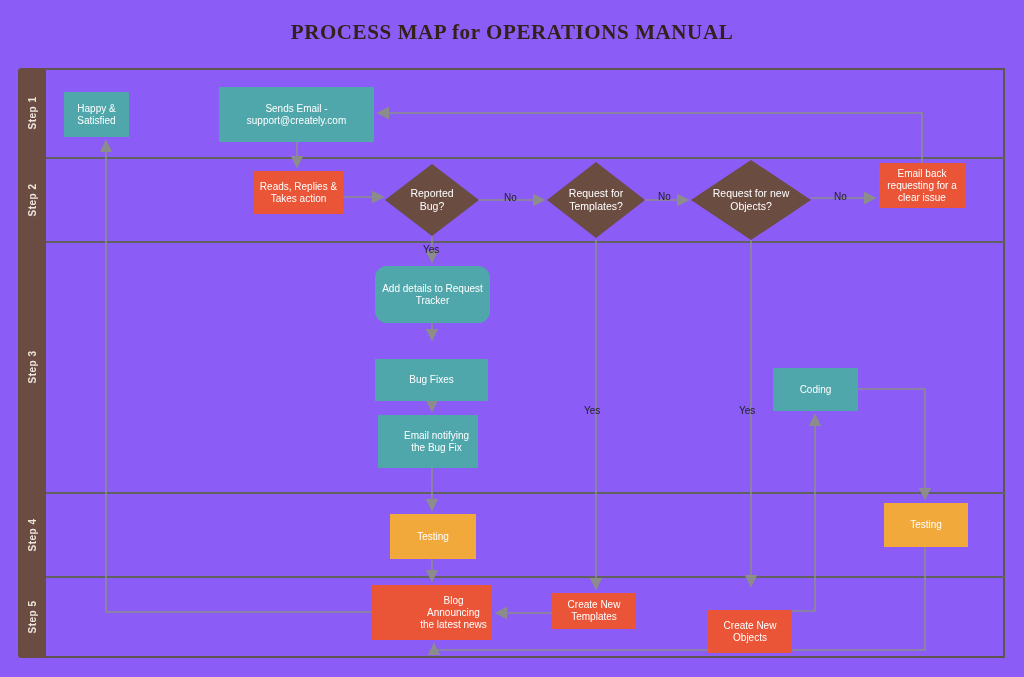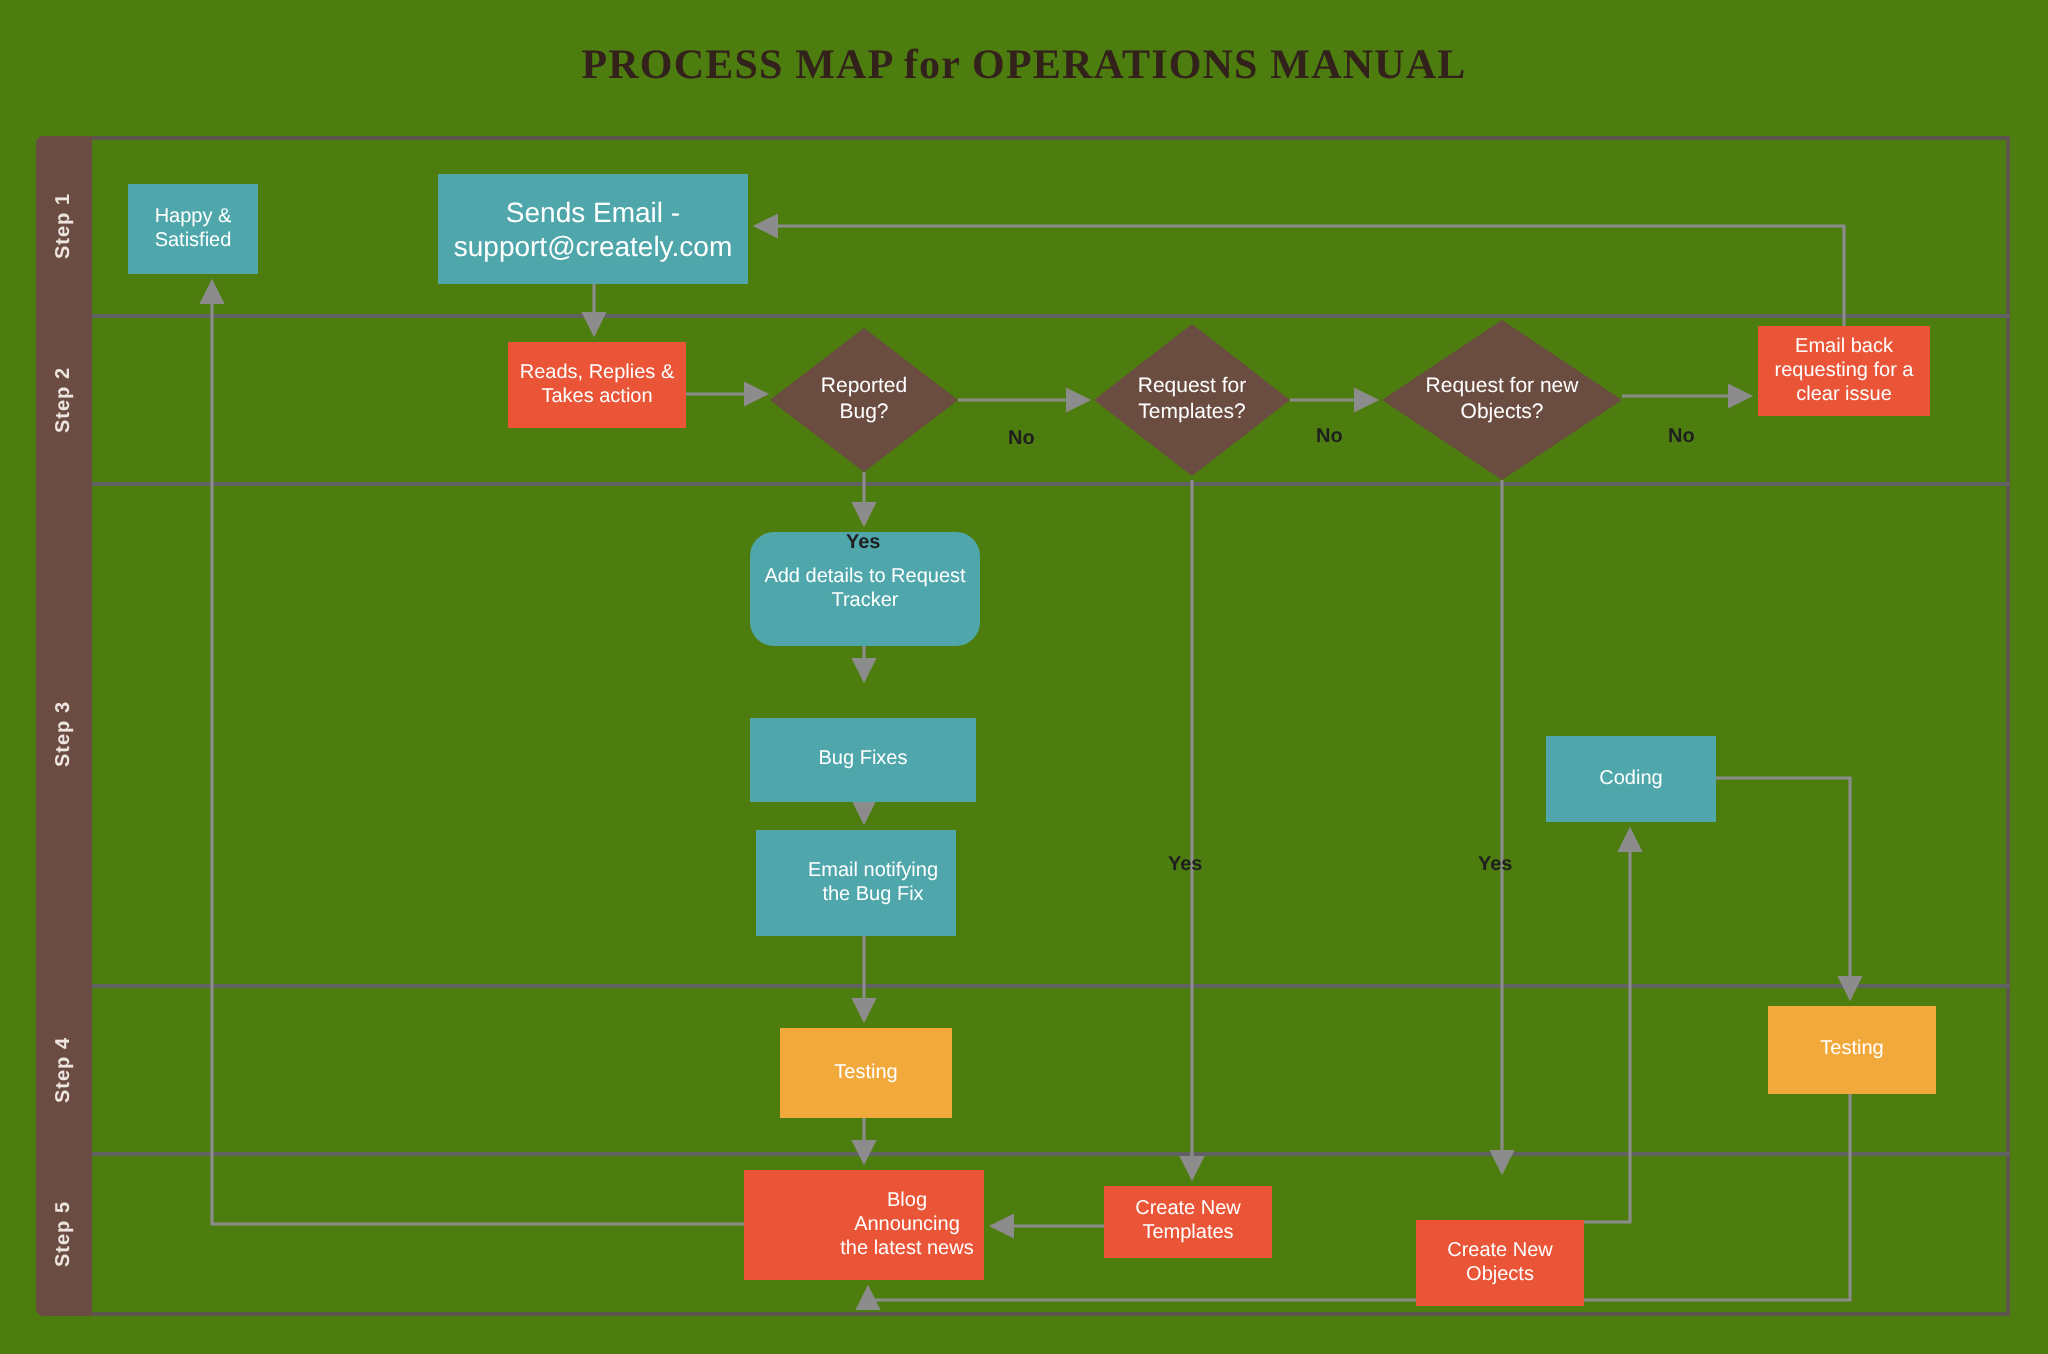--- a/index.html
+++ b/index.html
@@ -2,21 +2,21 @@
 <html style="--teal: #4FA7AB; --orange: #EA5437; --yellow: #F2A93C; --brown: #6B4C41; --bar: #6B4C42; --arrow: #8C8C8C; --frame: #5D554E; --lane: #616161; --title: #33211B;"><head>
 <meta charset="utf-8">
 <style>
   :root{
     --teal:#4FA7AB; --orange:#EA5437; --yellow:#F2A93C; --brown:#6B4C41;
     --bar:#6B4C42; --arrow:#8C8C8C; --frame:#5D554E; --lane:#616161;
     --title:#33211B; --label:#1F1F1F;
   }
   html,body{margin:0;padding:0;background:#ffffff;}
   #canvas{
-    position:relative;width:1024px;height:677px;background:#4d7c0f;
+    position:relative;width:1024px;height:677px;background:#8b5cf6;
     font-family:"Liberation Sans",sans-serif;overflow:hidden;
   }
   .title{
     position:absolute;left:0;top:20px;width:100%;text-align:center;
     font-family:"Liberation Serif",serif;font-weight:bold;font-size:21px;
     letter-spacing:0.6px;color:var(--title);
   }
   .frame{
     position:absolute;left:18px;top:68px;width:987px;height:590px;
     border:2px solid var(--frame);box-sizing:border-box;border-radius:4px 0 0 4px;
@@ -42,21 +42,21 @@
   }
   .teal{background:var(--teal);}
   .orange{background:var(--orange);}
   .yellow{background:var(--yellow);}
   .diamond{
     background:var(--brown);
     clip-path:polygon(50% 0,100% 50%,50% 100%,0 50%);
     font-size:10.5px;padding:6px 14px;
   }
   .edge-label{
-    position:absolute;font-size:10px;font-weight:bold;color:var(--label);margin-top:22px;
+    position:absolute;font-size:10px;font-weight:normal;color:var(--label);
   }
 </style>
 </head>
 <body>
 
 <div id="canvas">
 
   <div class="title">PROCESS MAP for  OPERATIONS MANUAL</div>
 
   <div class="frame"></div>
@@ -95,21 +95,21 @@
     <polyline class="connector" points="792,611 815,611 815,415" marker-end="url(#arrowhead)"></polyline>
     <polyline class="connector" points="858,389 925,389 925,499" marker-end="url(#arrowhead)"></polyline>
     <polyline class="connector" points="925,547 925,650 434,650 434,644" marker-end="url(#arrowhead)"></polyline>
     <polyline class="connector" points="372,612 106,612 106,141" marker-end="url(#arrowhead)"></polyline>
   </svg>
 
   <div class="node teal" style="left:64px;top:92px;width:65px;height:45px;">
     <span>Happy &amp; Satisfied</span>
   </div>
 
-  <div class="node teal" style="left:219px;top:87px;width:155px;height:55px;font-size:14px;">
+  <div class="node teal" style="left:219px;top:87px;width:155px;height:55px;font-size:10px;">
     <span>Sends Email - support@creately.com</span>
   </div>
 
   <div class="node orange" style="left:254px;top:171px;width:89px;height:43px;">
     <span>Reads, Replies &amp; Takes action</span>
   </div>
 
   <div class="node diamond" style="left:385px;top:164px;width:94px;height:72px;">
     <span>Reported Bug?</span>
   </div>

